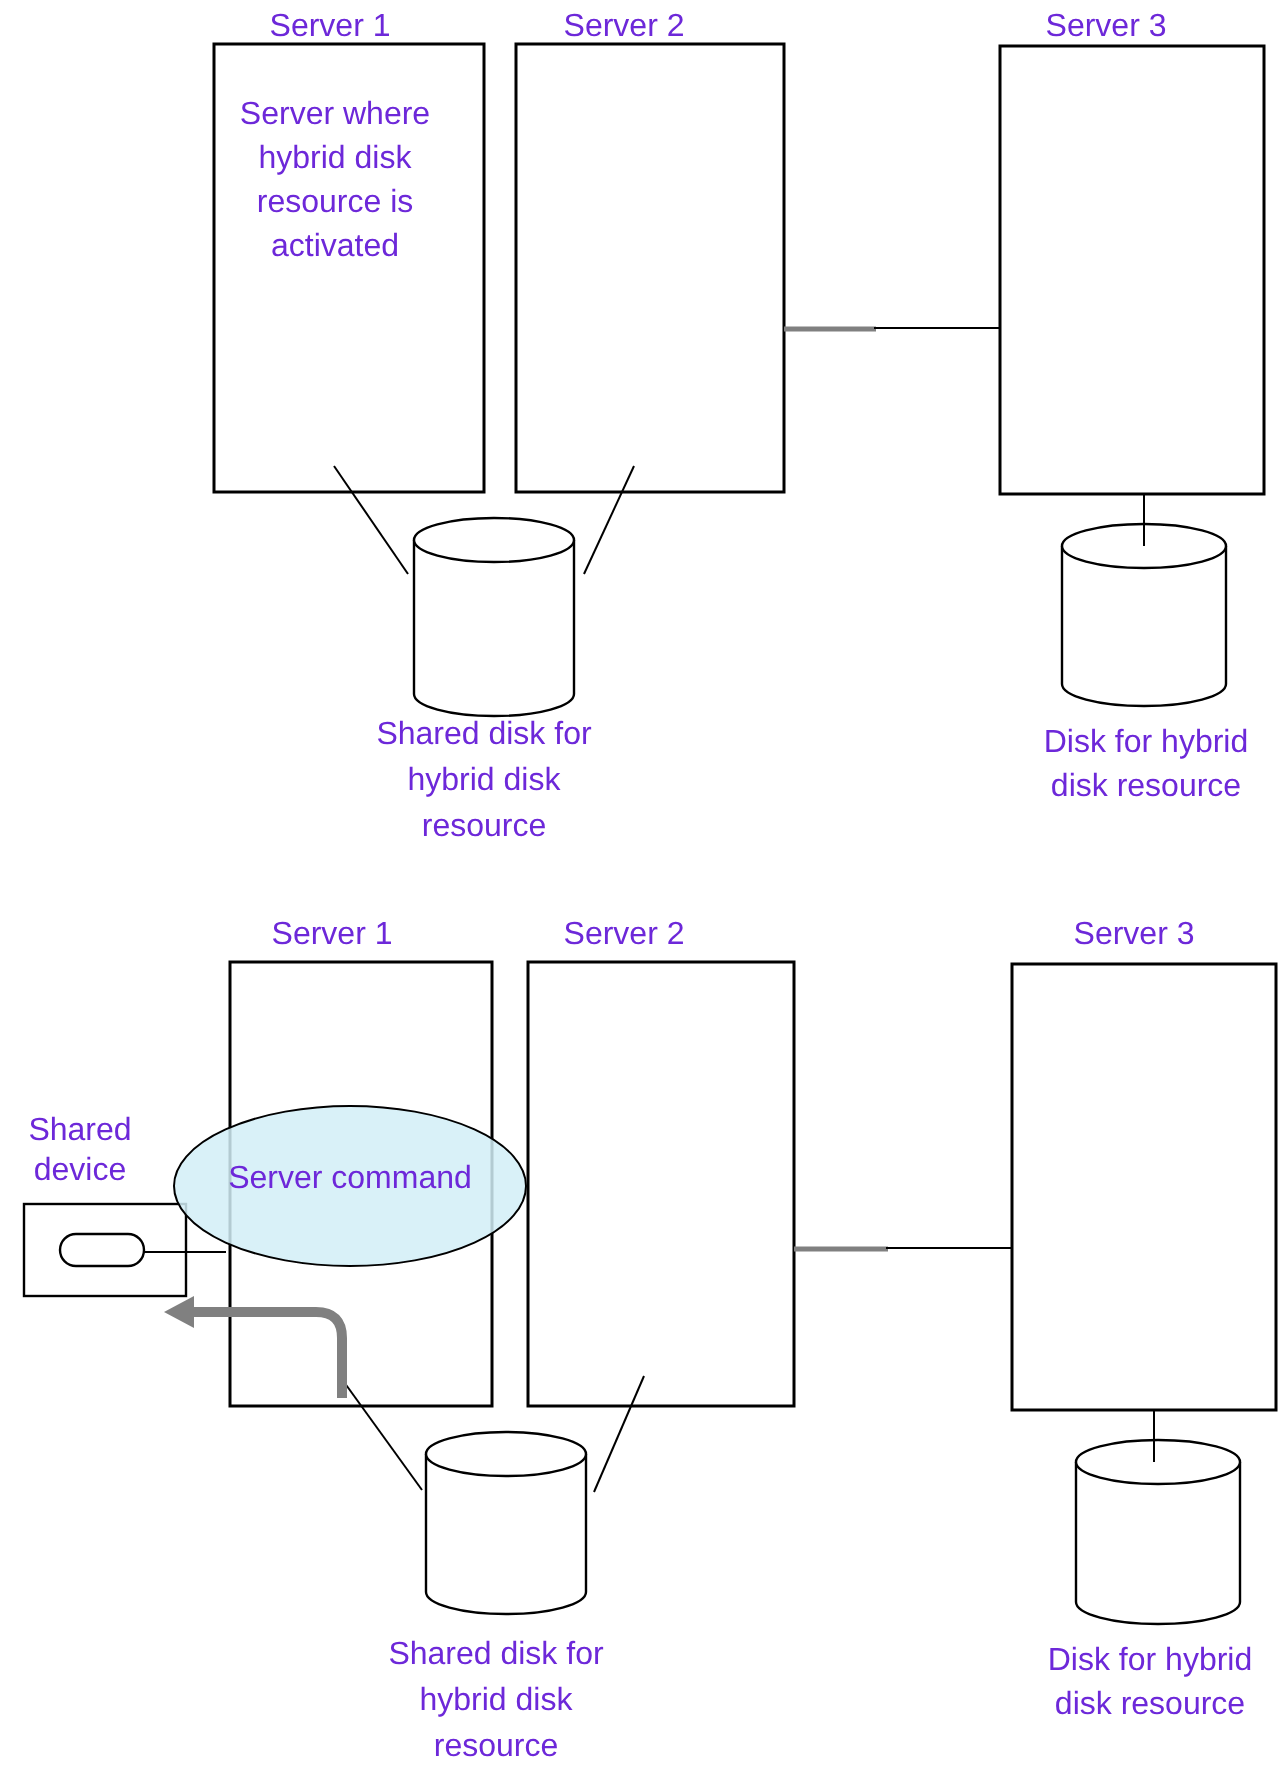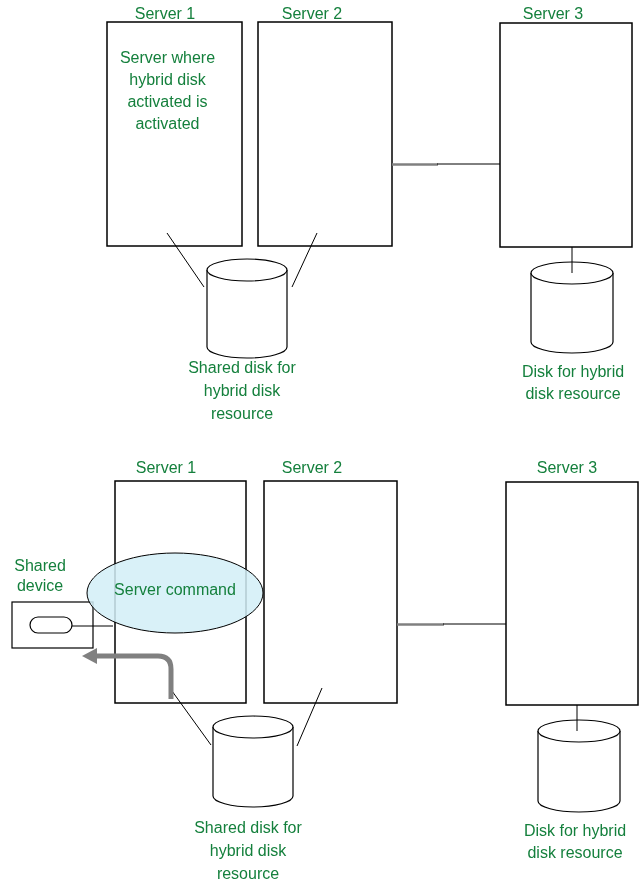--- a/index.html
+++ b/index.html
@@ -1,18 +1,18 @@
 <!DOCTYPE html>
 <html><head>
 <meta charset="utf-8">
 <style>
   html,body{margin:0;padding:0;background:#fff;}
   .canvas{
     position:relative;width:643px;height:883px;background:#ffffff;
-    font-family:"Liberation Sans",sans-serif;color:#15803d;overflow:hidden;
+    font-family:"Liberation Sans",sans-serif;color:#6d28d9;overflow:hidden;
   }
   .canvas svg{position:absolute;left:0;top:0;}
   .lbl{position:absolute;text-align:center;font-size:16px;line-height:22px;white-space:nowrap;}
   .lbl.tight{line-height:20px;}
   .lbl.wide{line-height:23px;}
   .box{fill:#ffffff;stroke:#000000;stroke-width:1.5;}
   .cyl{fill:#ffffff;stroke:#000000;stroke-width:1.2;}
   .dev{fill:#ffffff;stroke:#000000;stroke-width:1.2;}
   .thin{stroke:#000000;stroke-width:1;}
 </style>
@@ -67,21 +67,21 @@
     <polygon points="97,648 82,656 97,664" fill="#808080"></polygon>
   </svg>
 
   <div class="lbl" style="left:90px;top:3px;width:150px">Server 1</div>
   <div class="lbl" style="left:237px;top:3px;width:150px">Server 2</div>
   <div class="lbl" style="left:478px;top:3px;width:150px">Server 3</div>
 
   <div class="lbl" style="left:109px;top:47px;width:117px">
     <div>Server where</div>
     <div>hybrid disk</div>
-    <div>activated is</div>
+    <div>resource is</div>
     <div>activated</div>
   </div>
 
   <div class="lbl wide" style="left:152px;top:356px;width:180px">
     <div>Shared disk for</div>
     <div>hybrid disk</div>
     <div>resource</div>
   </div>
 
   <div class="lbl" style="left:488px;top:361px;width:170px">

